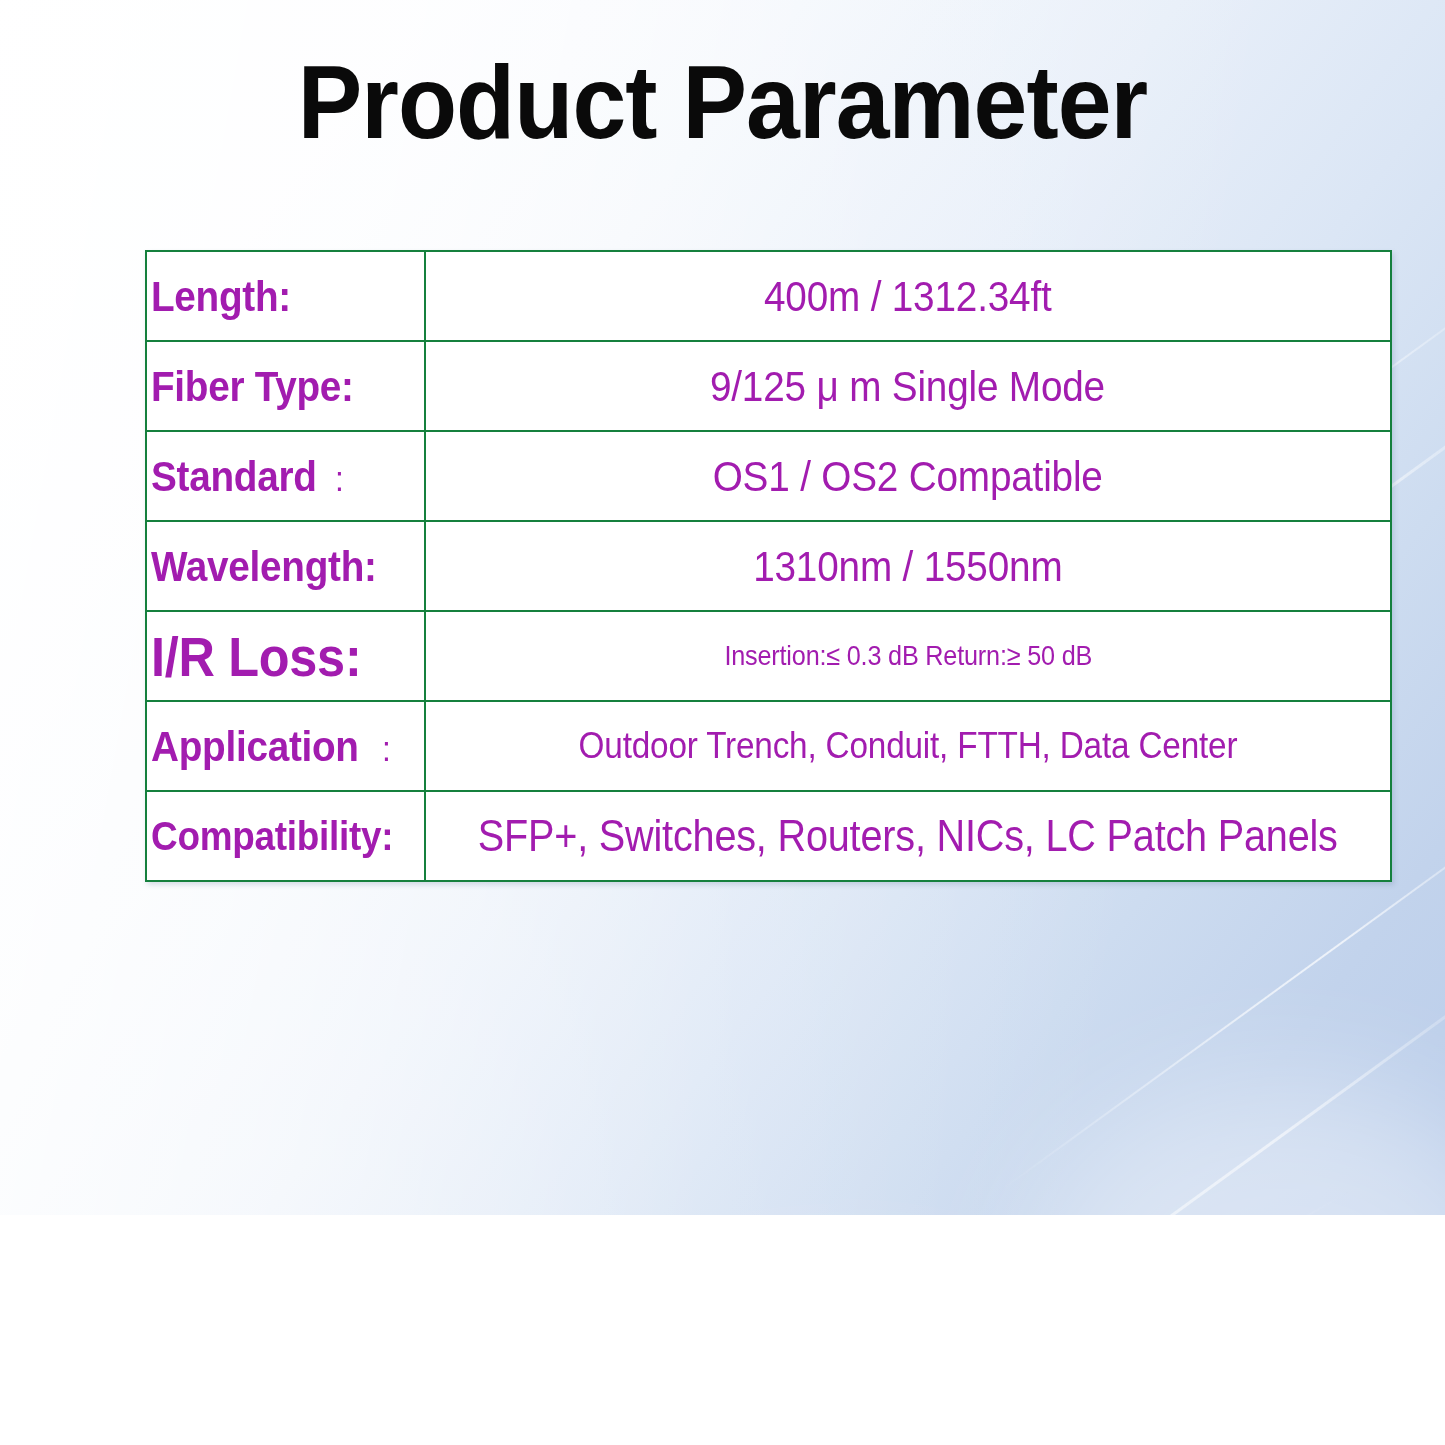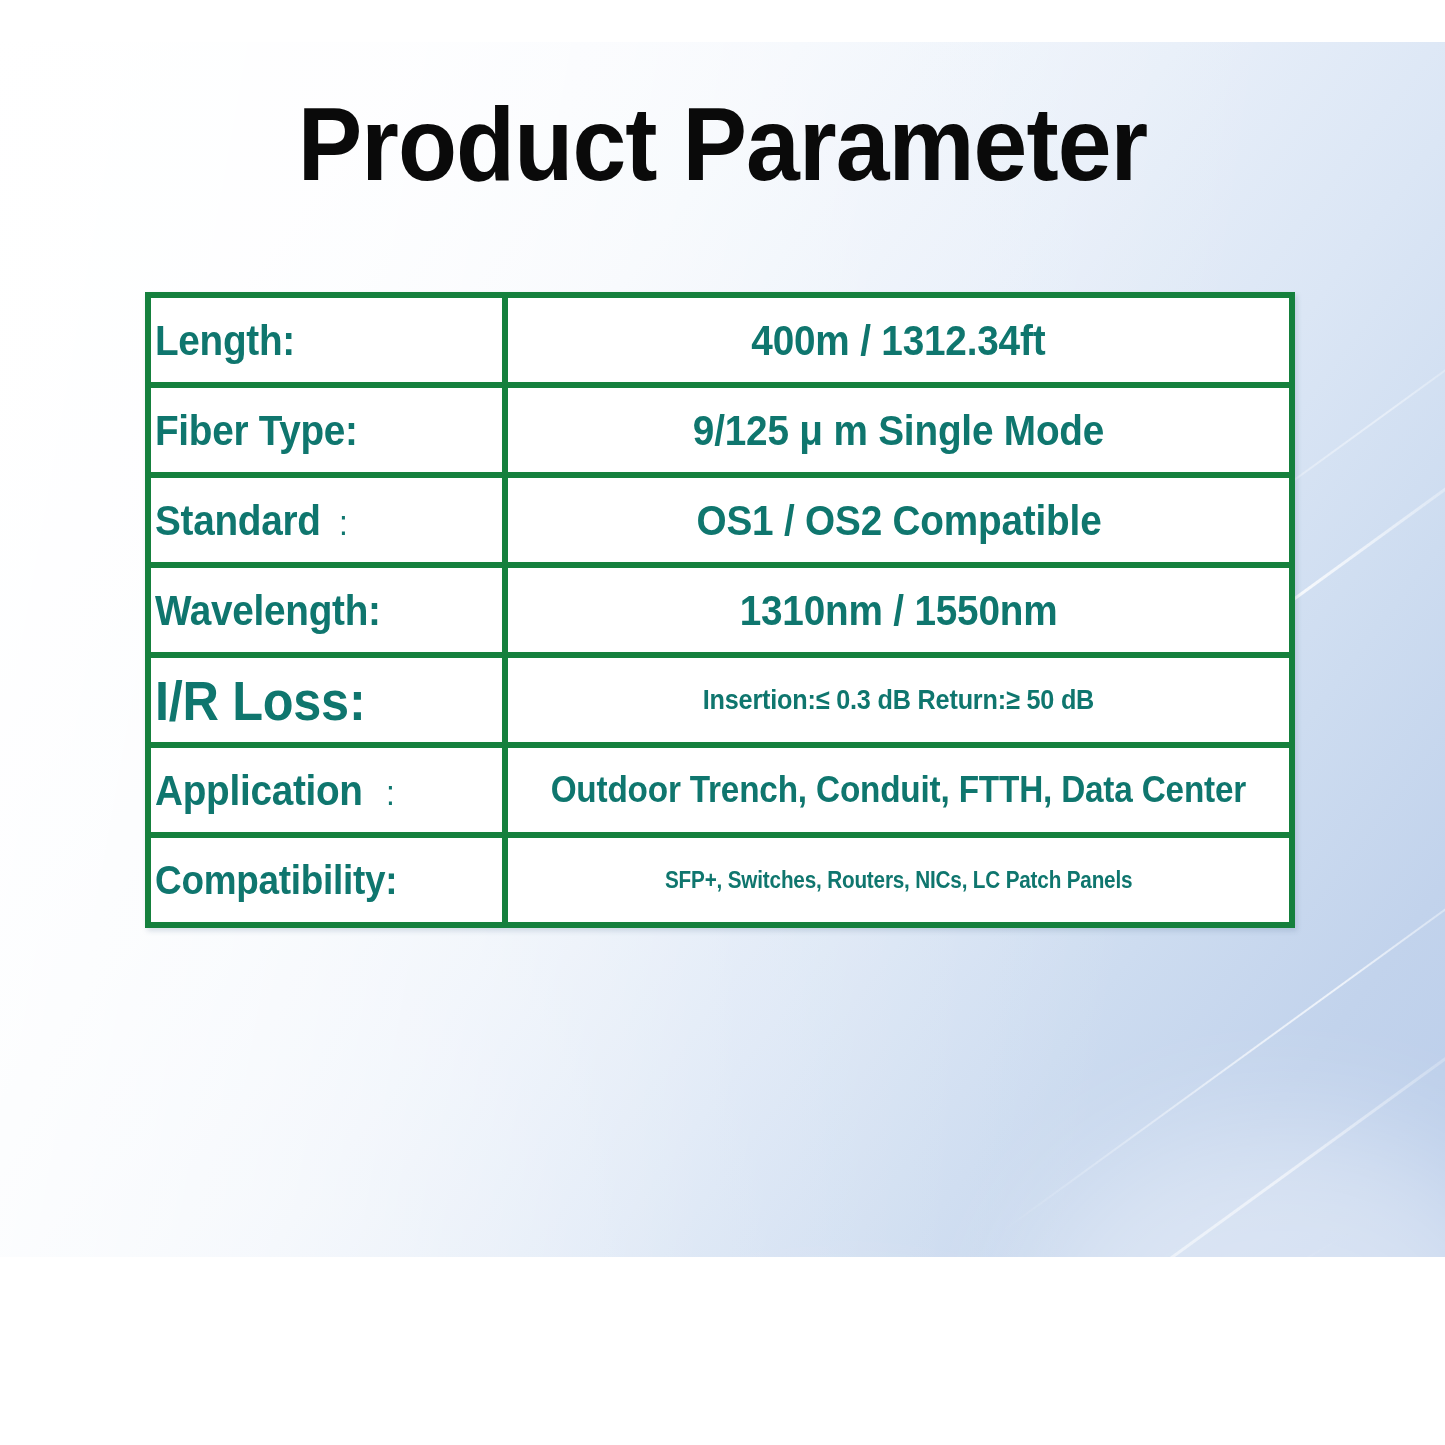--- a/index.html
+++ b/index.html
@@ -24,21 +24,20 @@
       linear-gradient(127deg,
         #fdfefe 0%,
         #fbfcfe 18%,
         #f3f7fc 34%,
         #e8eff9 50%,
         #dbe6f5 64%,
         #cddcf0 77%,
         #c2d3ec 88%,
         #bacdea 100%);
     overflow: hidden;
-    margin-top: 42px;
   }
 
   
   #bg-wash {
     position: absolute;
     inset: 0;
     background: linear-gradient(100deg,
       rgba(255,255,255,0.92) 0%,
       rgba(255,255,255,0.60) 28%,
       rgba(255,255,255,0.18) 55%,
@@ -99,64 +98,64 @@
     position: absolute;
     left: 145px;
     top: 250px;
     width: 1150px;
     border-collapse: collapse;
     background: #ffffff;
     box-shadow: 2px 3px 5px rgba(90,120,150,0.22);
   }
 
   #param-table td {
-    border: 6px solid #15803d;
+    border: 2px solid #15803d;
     background: #ffffff;
     height: 90px;
     padding: 0 4px;
     vertical-align: middle;
-    color: #0f766e;
+    color: #a21caf;
     box-sizing: border-box;
   }
 
   td.label-cell {
     width: 395px;
     text-align: left;
     padding-left: 40px;
     font-weight: bold;
     font-size: 43px;
     letter-spacing: -0.3px;
     white-space: nowrap;
   }
 
   td.value-cell {
     width: 752px;
     text-align: center;
-    font-weight: bold;
+    font-weight: normal;
     font-size: 43px;
     letter-spacing: -0.2px;
     white-space: nowrap;
   }
 
   
   .squeeze {
     display: inline-block;
     transform: scaleX(0.9);
     transform-origin: left center;
   }
   td.value-cell .squeeze {
     transform-origin: center center;
   }
 
   
   tr[data-row="temp"]    td.value-cell { font-size: 42px; letter-spacing: 0.5px; }
   tr[data-row="irloss"]  td.value-cell { font-size: 28px; }
   tr[data-row="irloss"]  td.label-cell { font-size: 56px; }
   tr[data-row="app"]     td.value-cell { font-size: 37px; }
-  tr[data-row="compat"]  td.value-cell { font-size: 23px; text-align: center; }
+  tr[data-row="compat"]  td.value-cell { font-size: 44px; text-align: center; }
   tr[data-row="compat"]  td.label-cell { font-size: 41px; }
 
   
   .thin-colon {
     font-weight: normal;
     font-size: 0.82em;
     letter-spacing: 0;
   }
 </style>
 </head>

